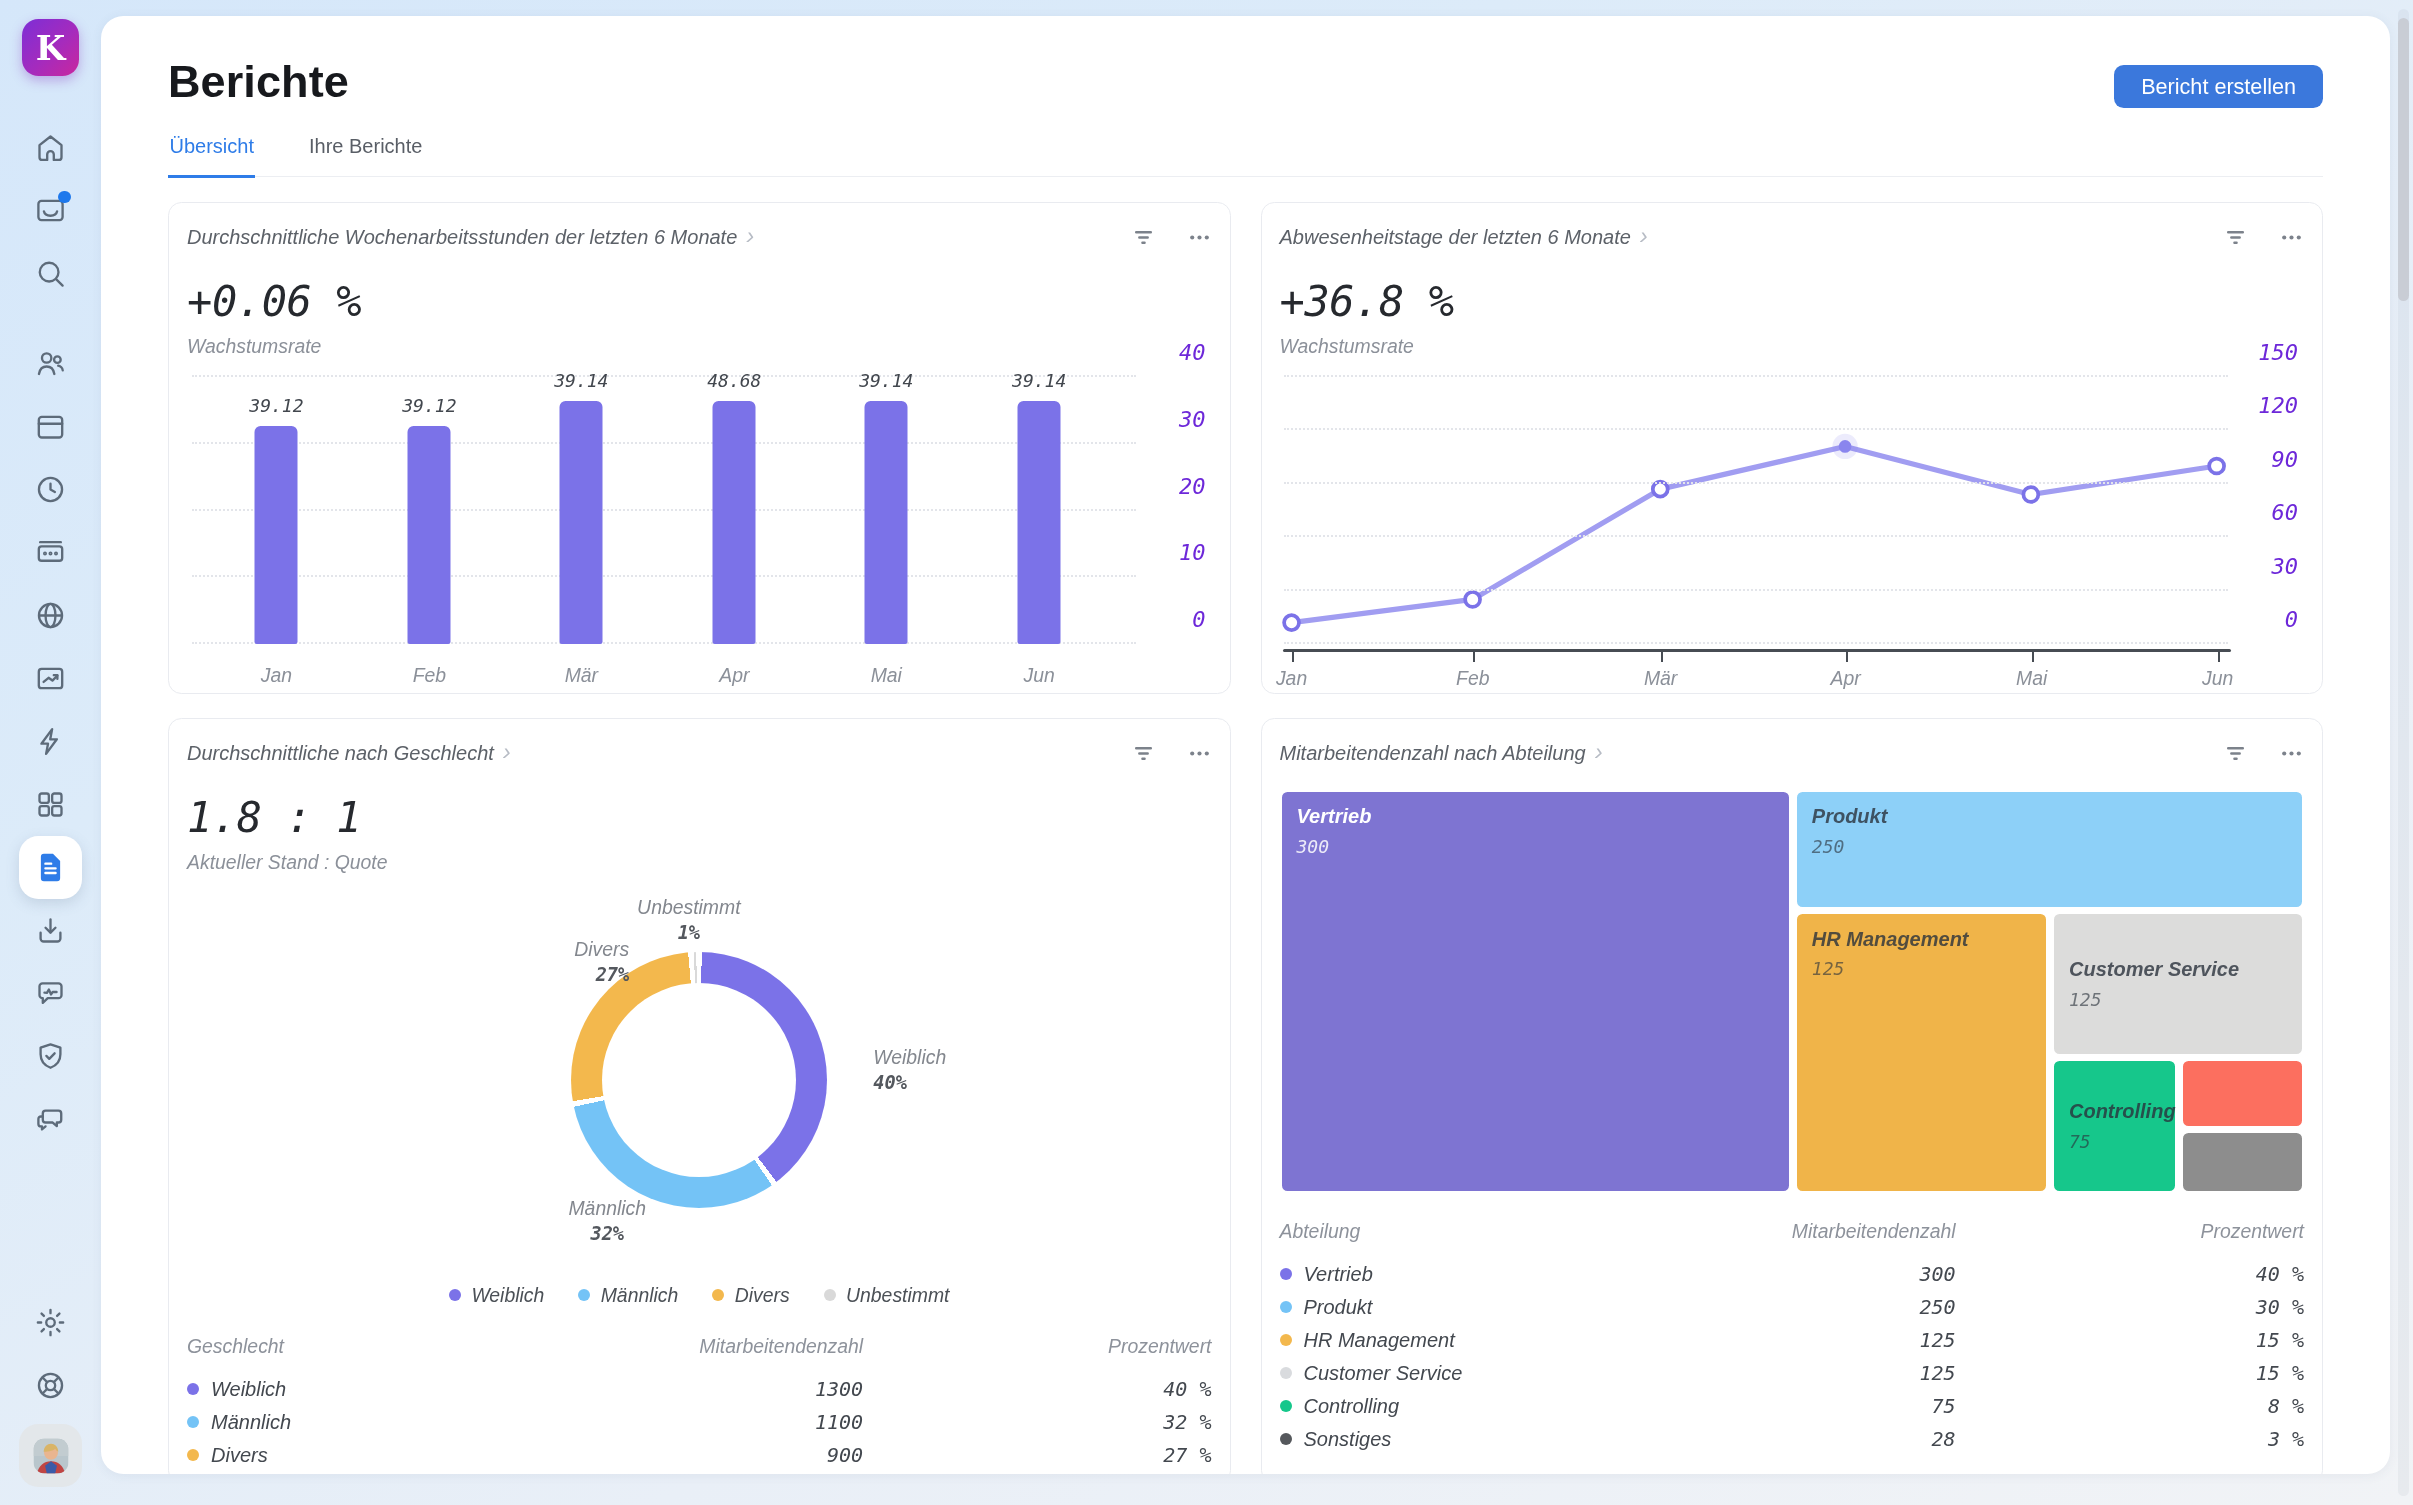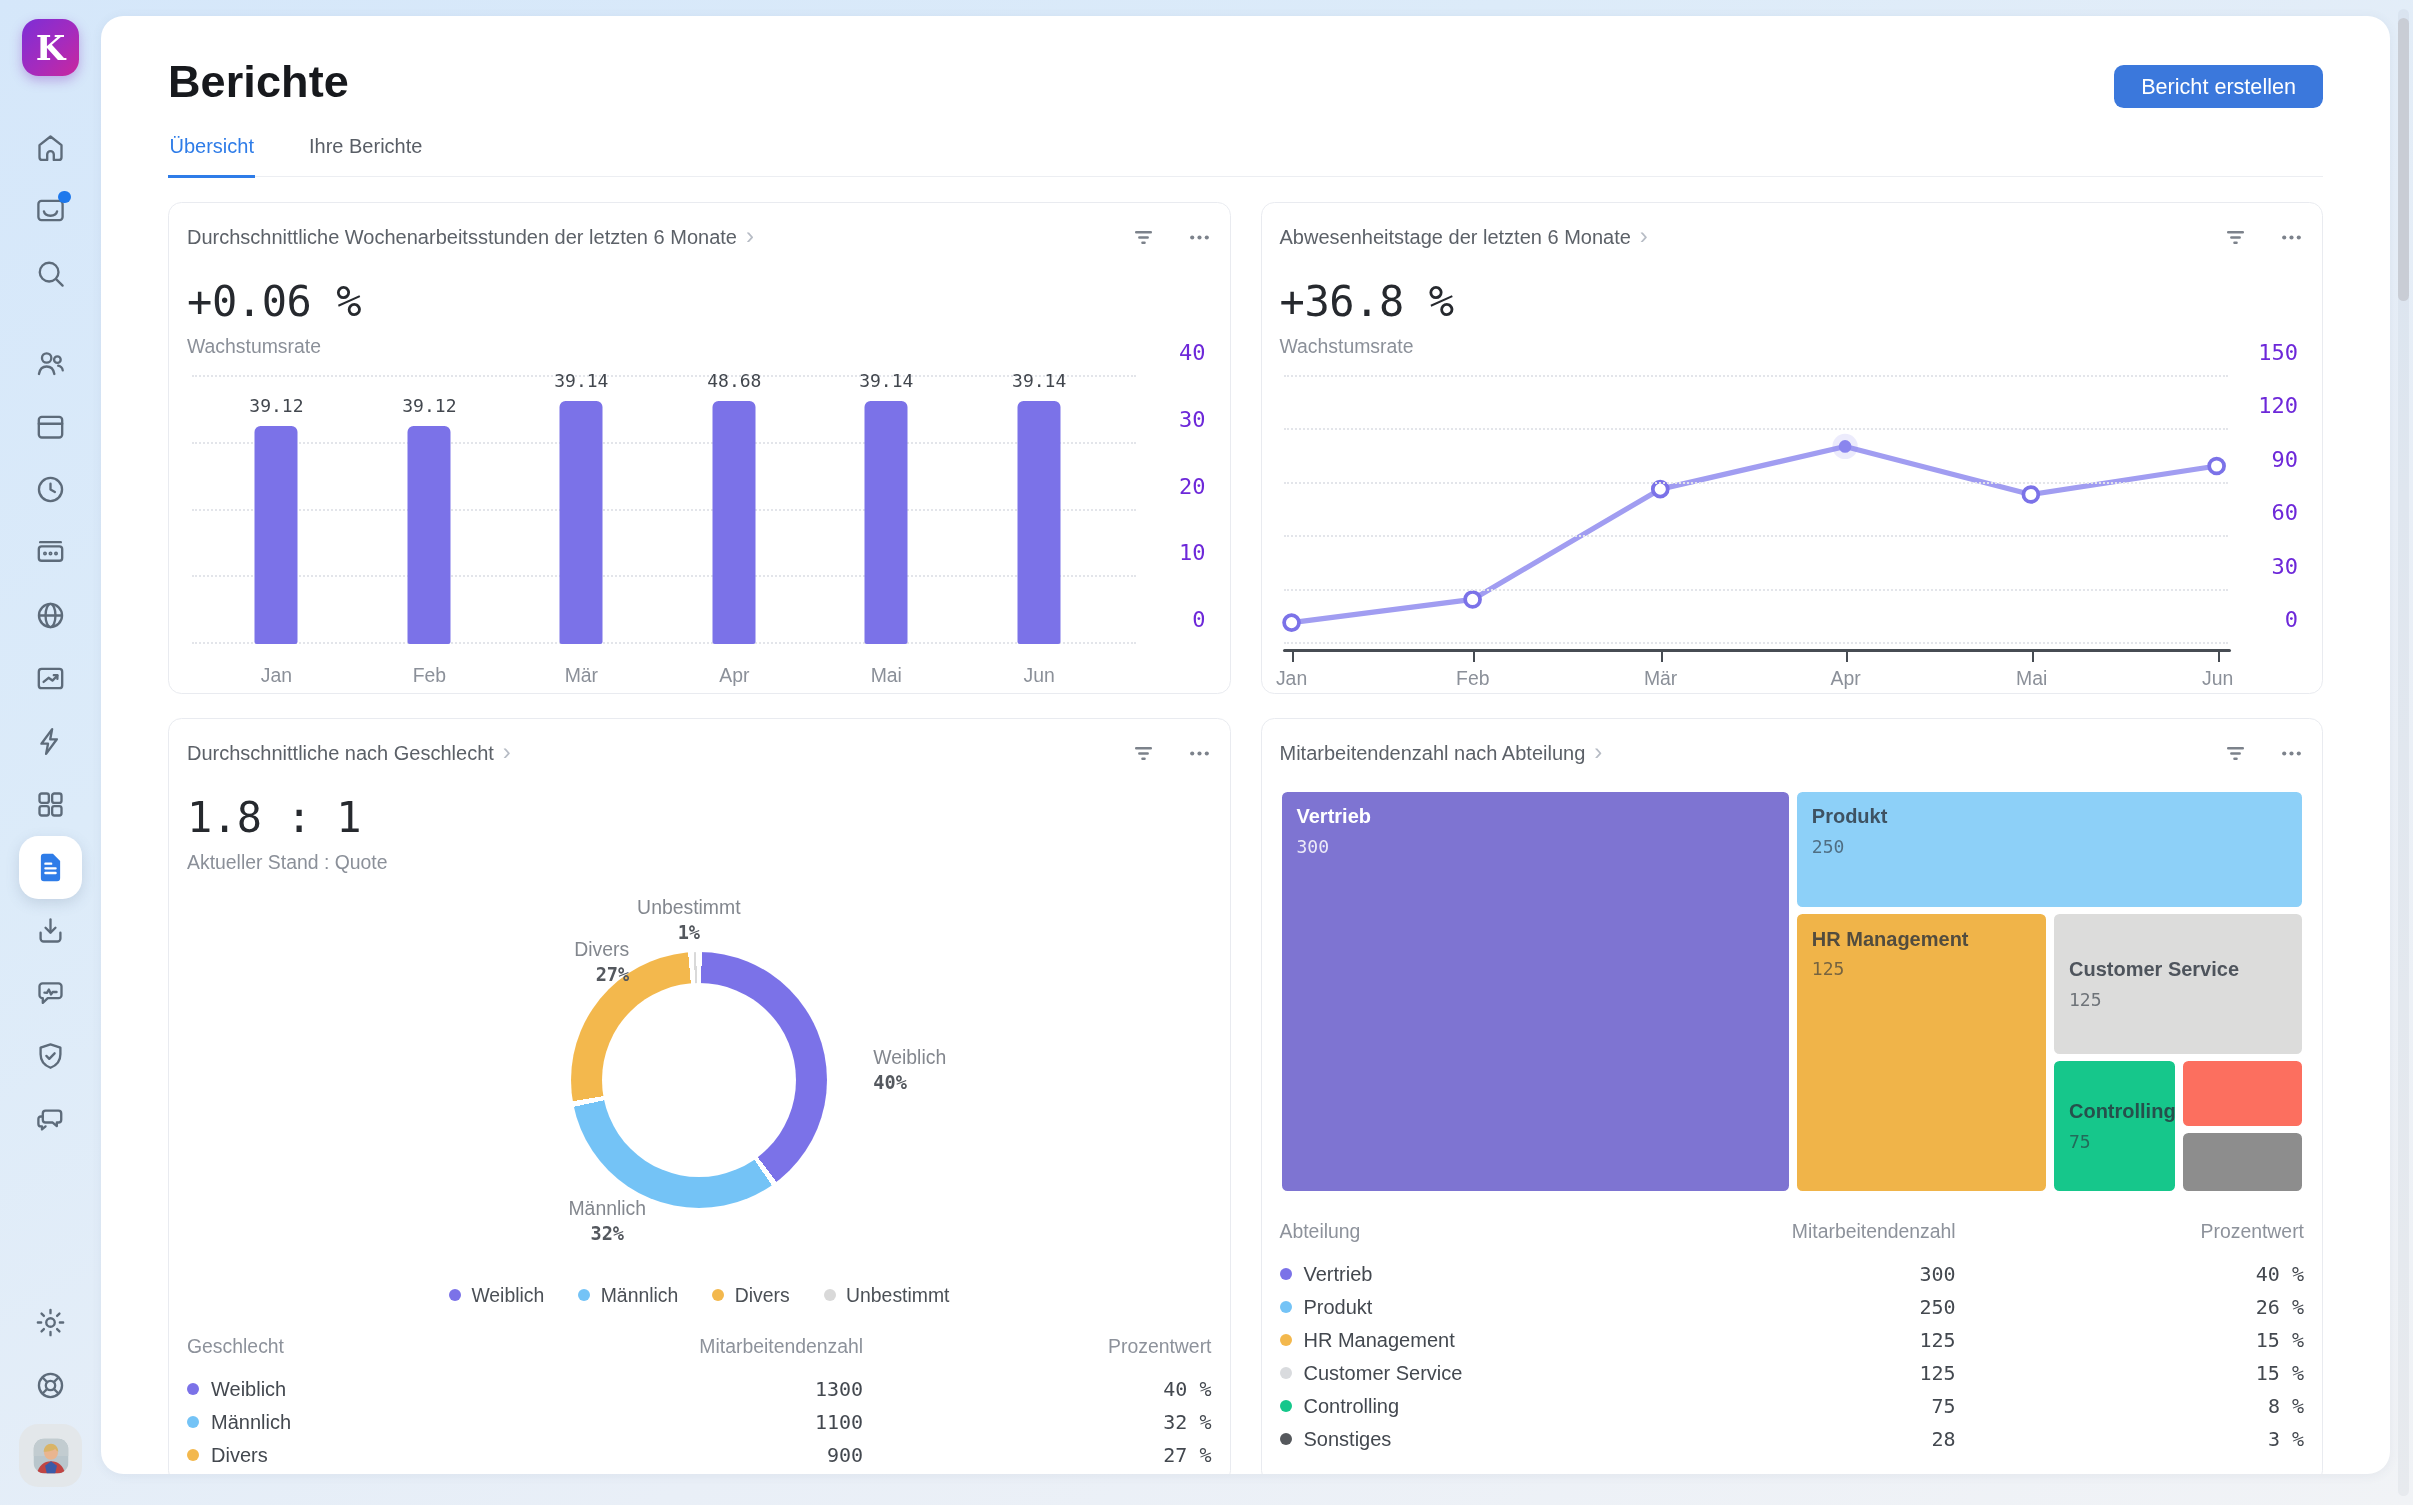--- a/index.html
+++ b/index.html
@@ -29,21 +29,21 @@
   .panel { position:absolute; left:101px; top:16.4px; width:2289px; height:1458px; background:#fff; border-radius:22.4px;
     box-shadow:0 1.5px 10.4px rgba(70,90,120,.07); padding:0 67px; overflow:hidden; }
   .head-row { display:flex; align-items:flex-end; justify-content:space-between; margin-top:40px; }
   .page-title { font-size:45px; font-weight:700; color:#17191d; letter-spacing:0.1px; }
   .btn-primary { background:#3b78dc; color:#fff; border:none; font-family:"Liberation Sans",sans-serif; font-size:21.6px; height:43px; padding:0 27px;
     border-radius:9.7px; cursor:pointer; }
   .tabs { display:flex; gap:52px; margin-top:27px; border-bottom:1.5px solid #eceef2; }
   .tab { font-size:20px; color:#595e66; padding:0 1.5px 16.4px; border-bottom:3.7px solid transparent; margin-bottom:-1.5px; cursor:pointer; }
   .tab.active { color:#2e7ce8; border-color:#2e7ce8; }
 
-  .grid { display:grid; grid-template-columns:1fr 1fr; grid-template-rows:492px 766px; gap:24px 30px; margin-top:25px; }
+  .grid { display:grid; grid-template-columns:1fr 1fr; grid-template-rows:492px 766px; gap:24px 30px; margin-top:25px;font-style:italic; }
   .card { background:#fff; border:1.5px solid #e9ebf0; border-radius:13.4px; padding:18px 18px 0; position:relative; overflow:hidden; }
   .card-head { display:flex; justify-content:space-between; align-items:center; height:33px; }
   .card-title-wrap { display:flex; align-items:center; cursor:pointer; }
   .card-title { font-size:20px; color:#5c6168; }
   .chev { color:#b7bcc5; font-size:24px; margin-left:9px; line-height:1; padding-bottom:3px; }
   .card-actions { display:flex; align-items:center; gap:31px; color:#7c828b; }
   .card-actions .icon-btn { cursor:pointer; display:flex; }
   .stat { font-size:42px; color:#26292e; margin-top:22.4px; letter-spacing:-0.4px; }
   .stat-label { font-size:19.4px; color:#8b9099; margin-top:9px; }
 
@@ -509,21 +509,21 @@
             </span>
             <span class="c-num num">300</span>
             <span class="c-pct num">40 %</span>
           </div>
           <div class="t-row">
             <span class="c-name">
               <span class="dot" style="background: rgb(116, 195, 246);"></span>
               <span>Produkt</span>
             </span>
             <span class="c-num num">250</span>
-            <span class="c-pct num">26 %</span>
+            <span class="c-pct num">30 %</span>
           </div>
           <div class="t-row">
             <span class="c-name">
               <span class="dot" style="background: rgb(243, 184, 77);"></span>
               <span>HR Management</span>
             </span>
             <span class="c-num num">125</span>
             <span class="c-pct num">15 %</span>
           </div>
           <div class="t-row">

